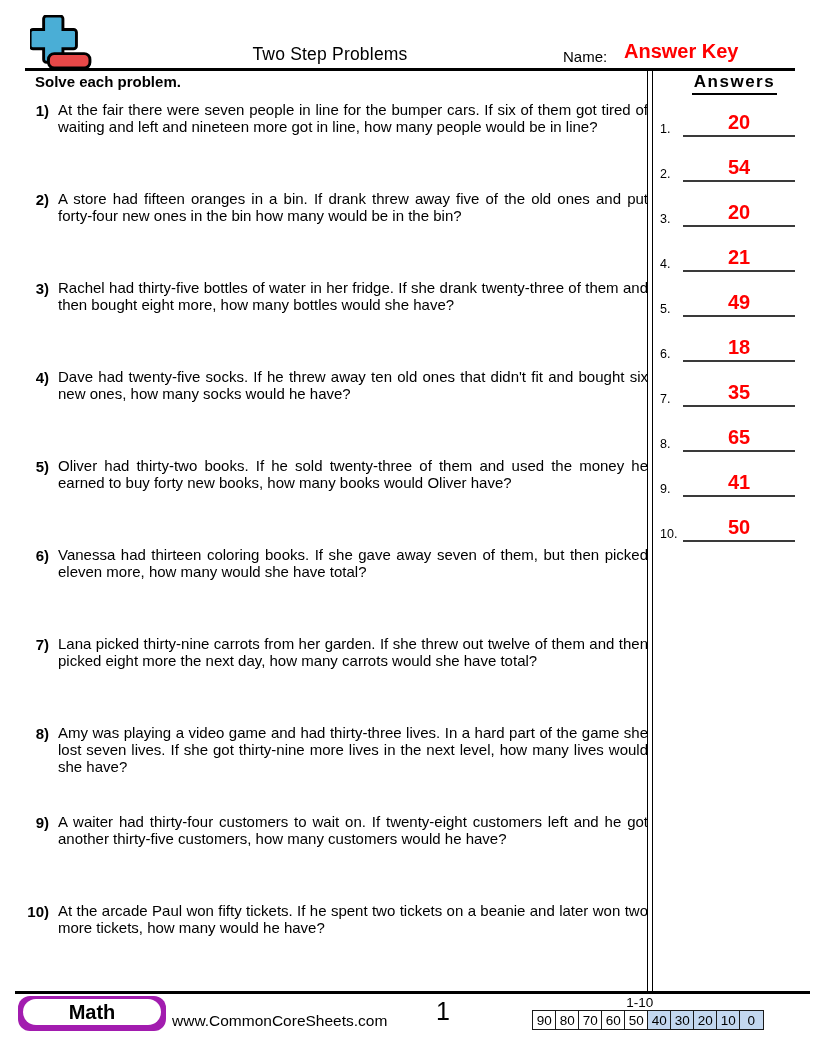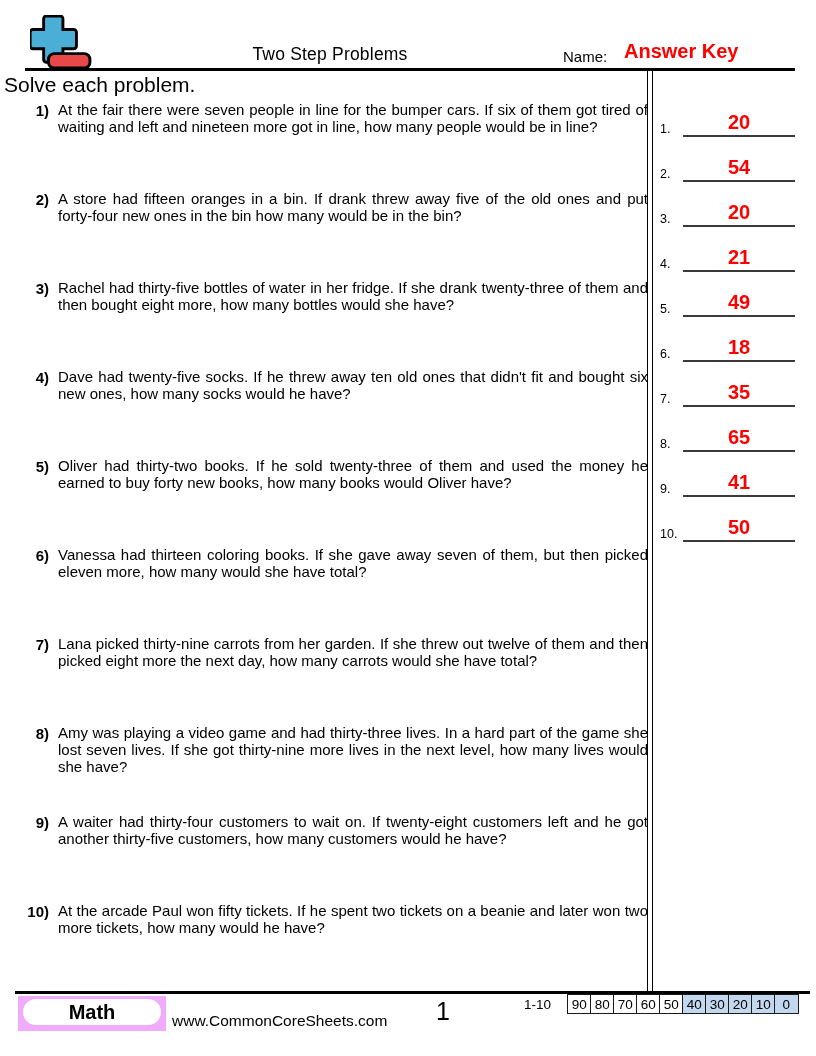--- a/index.html
+++ b/index.html
@@ -9,21 +9,21 @@
     font-family:"Liberation Sans", sans-serif; color:#000;
   }
 
   
   .logo { position:absolute; left:30px; top:15px; width:62px; height:55px; }
   .header-line { position:absolute; left:25px; width:770px; top:68px; height:3px; background:#000; }
   .title { position:absolute; left:140px; width:380px; top:44px; text-align:center;
            font-size:17.5px; letter-spacing:.2px; }
   .name-label { position:absolute; left:563px; top:48px; font-size:15px; }
   .answer-key { position:absolute; left:624px; top:40px; font-size:20px; font-weight:bold; color:#ff0000; }
-  .instruction { position:absolute; left:4px; top:73px; font-size:21px; font-weight:normal; }
+  .instruction { position:absolute; left:35px; top:73px; font-size:15px; font-weight:bold; }
 
   
   .v-sep { position:absolute; left:647px; top:70px; height:923px; width:6px;
            border-left:1.8px solid #000; border-right:1.8px solid #000; }
 
   
   .problem { position:absolute; left:20px; width:628px; display:flex; }
   .p-num  { width:38px; padding-right:9px; text-align:right; font-size:15px; font-weight:bold; line-height:19.4px; }
   .p-text { flex:1; font-size:15px; line-height:17px; text-align:justify; }
 
@@ -34,27 +34,27 @@
                         border-bottom:2.5px solid #000; padding:0 2px 1px 2px; }
   .ans-row  { position:absolute; left:0; width:100%; height:28px; }
   .ans-num  { position:absolute; left:7px; bottom:1px; font-size:12.5px; }
   .ans-line { position:absolute; left:30px; width:112px; bottom:0; height:28px;
               border-bottom:2px solid #3a3a3a; text-align:center; }
   .ans-value { font-size:20px; font-weight:bold; color:#ff0000; line-height:26px; }
 
   
   .footer-line { position:absolute; left:15px; width:795px; top:991px; height:3px; background:#000; }
   .math-badge { position:absolute; left:18px; top:996px; width:148px; height:35px;
-                background:#f0abfc; border-radius:0; }
+                background:#a21caf; border-radius:12px; }
   .math-pill { position:absolute; left:5px; right:5px; top:3px; bottom:6px; background:#fff;
                border-radius:14px; display:flex; align-items:center; justify-content:center;
                font-size:20px; font-weight:bold; }
   .website { position:absolute; left:172px; top:1012px; font-size:15.5px; }
   .page-num { position:absolute; left:398px; top:997px; width:90px; text-align:center; font-size:25px; }
-  .score { position:absolute; left:524px; top:994px; display:flex; align-items:center; }
+  .score { position:absolute; left:524px; top:994px; display:flex; align-items:center;flex-direction:column; }
   .score-label { font-size:13.5px; margin-right:8px; padding-top:1px; }
   .score-cells { display:flex; }
   .cell { width:24.6px; height:20px; border:1.6px solid #1a1a1a; margin-left:-1.6px;
           display:flex; align-items:center; justify-content:center; font-size:13.5px; background:#fff; }
   .cell:first-child { margin-left:8px; }
   .cell.hl { background:#c3d7ef; }
 </style>
 </head>
 <body>
 
@@ -109,20 +109,23 @@
     <div class="p-num">9)</div>
     <div class="p-text">A waiter had thirty-four customers to wait on. If twenty-eight customers left and he got another thirty-five customers, how many customers would he have?</div>
   </div>
   <div class="problem" style="top:902px">
     <div class="p-num">10)</div>
     <div class="p-text">At the arcade Paul won fifty tickets. If he spent two tickets on a beanie and later won two more tickets, how many would he have?</div>
   </div>
 </div>
 
 <div class="answers-panel">
+  <div class="answers-title">
+    <span>Answers</span>
+  </div>
 
   <div class="ans-row" style="top:38px">
     <span class="ans-num">1.</span>
     <span class="ans-line"><span class="ans-value">20</span></span>
   </div>
   <div class="ans-row" style="top:83px">
     <span class="ans-num">2.</span>
     <span class="ans-line"><span class="ans-value">54</span></span>
   </div>
   <div class="ans-row" style="top:128px">

